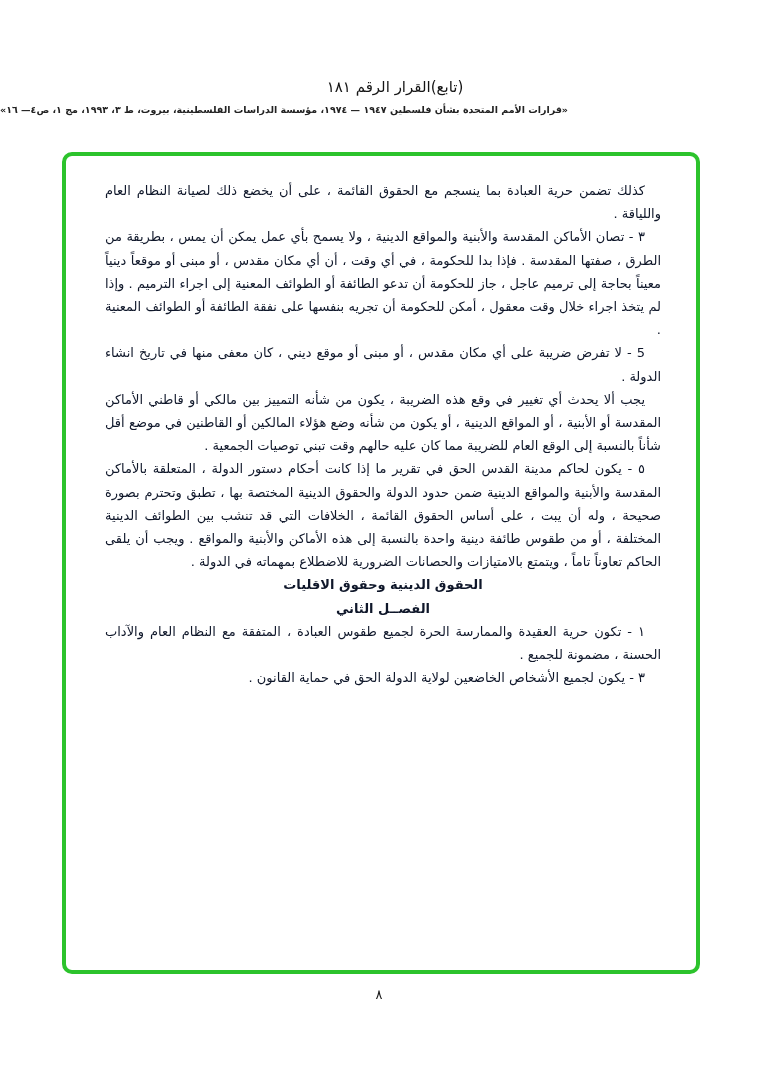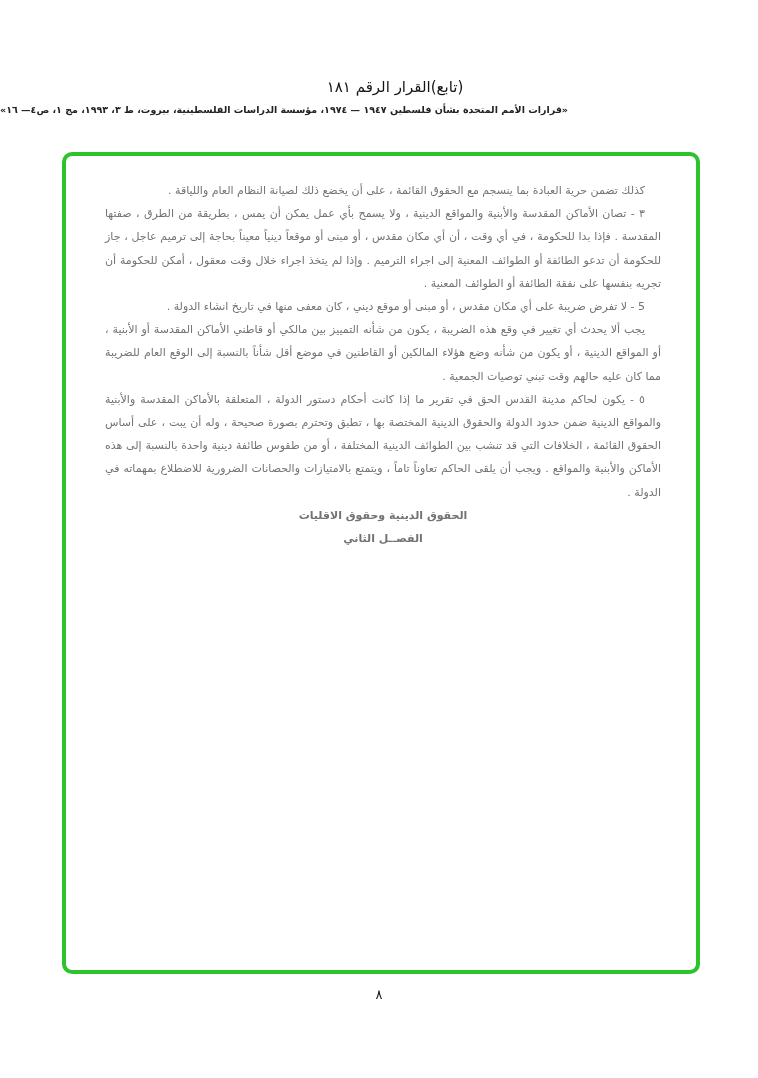--- a/index.html
+++ b/index.html
@@ -45,23 +45,23 @@
     box-sizing: border-box;
     background: #ffffff;
   }
   .text-block {
     position: absolute;
     left: 105px;
     top: 179px;
     width: 556px;
     direction: rtl;
     text-align: justify;
-    font-size: 11px;
+    font-size: 13px;
     line-height: 23.2px;
-    color: #737373;
+    color: #0f172a;
   }
   .text-block p {
     margin: 0;
     text-indent: 16px;
   }
   .text-block p.heading {
     text-align: center;
     text-indent: 0;
     font-weight: bold;
   }
@@ -85,15 +85,17 @@
 <div class="content-frame"></div>
 
 <div class="text-block">
   <p>كذلك تضمن حرية العبادة بما ينسجم مع الحقوق القائمة ، على أن يخضع ذلك لصيانة النظام العام واللياقة .</p>
   <p>٣ - تصان الأماكن المقدسة والأبنية والمواقع الدينية ، ولا يسمح بأي عمل يمكن أن يمس ، بطريقة من الطرق ، صفتها المقدسة . فإذا بدا للحكومة ، في أي وقت ، أن أي مكان مقدس ، أو مبنى أو موقعاً دينياً معيناً بحاجة إلى ترميم عاجل ، جاز للحكومة أن تدعو الطائفة أو الطوائف المعنية إلى اجراء الترميم . وإذا لم يتخذ اجراء خلال وقت معقول ، أمكن للحكومة أن تجريه بنفسها على نفقة الطائفة أو الطوائف المعنية .</p>
   <p>5 - لا تفرض ضريبة على أي مكان مقدس ، أو مبنى أو موقع ديني ، كان معفى منها في تاريخ انشاء الدولة .</p>
   <p>يجب ألا يحدث أي تغيير في وقع هذه الضريبة ، يكون من شأنه التمييز بين مالكي أو قاطني الأماكن المقدسة أو الأبنية ، أو المواقع الدينية ، أو يكون من شأنه وضع هؤلاء المالكين أو القاطنين في موضع أقل شأناً بالنسبة إلى الوقع العام للضريبة مما كان عليه حالهم وقت تبني توصيات الجمعية .</p>
   <p>٥ - يكون لحاكم مدينة القدس الحق في تقرير ما إذا كانت أحكام دستور الدولة ، المتعلقة بالأماكن المقدسة والأبنية والمواقع الدينية ضمن حدود الدولة والحقوق الدينية المختصة بها ، تطبق وتحترم بصورة صحيحة ، وله أن يبت ، على أساس الحقوق القائمة ، الخلافات التي قد تنشب بين الطوائف الدينية المختلفة ، أو من طقوس طائفة دينية واحدة بالنسبة إلى هذه الأماكن والأبنية والمواقع . ويجب أن يلقى الحاكم تعاوناً تاماً ، ويتمتع بالامتيازات والحصانات الضرورية للاضطلاع بمهماته في الدولة .</p>
   <p class="heading">الحقوق الدينية وحقوق الاقليات</p>
   <p class="heading">الفصــل الثاني</p>
+  <p>١ - تكون حرية العقيدة والممارسة الحرة لجميع طقوس العبادة ، المتفقة مع النظام العام والآداب الحسنة ، مضمونة للجميع .</p>
+  <p>٣ - يكون لجميع الأشخاص الخاضعين لولاية الدولة الحق في حماية القانون .</p>
 </div>
 
 <div class="page-number">٨</div>
 
 </body></html>

